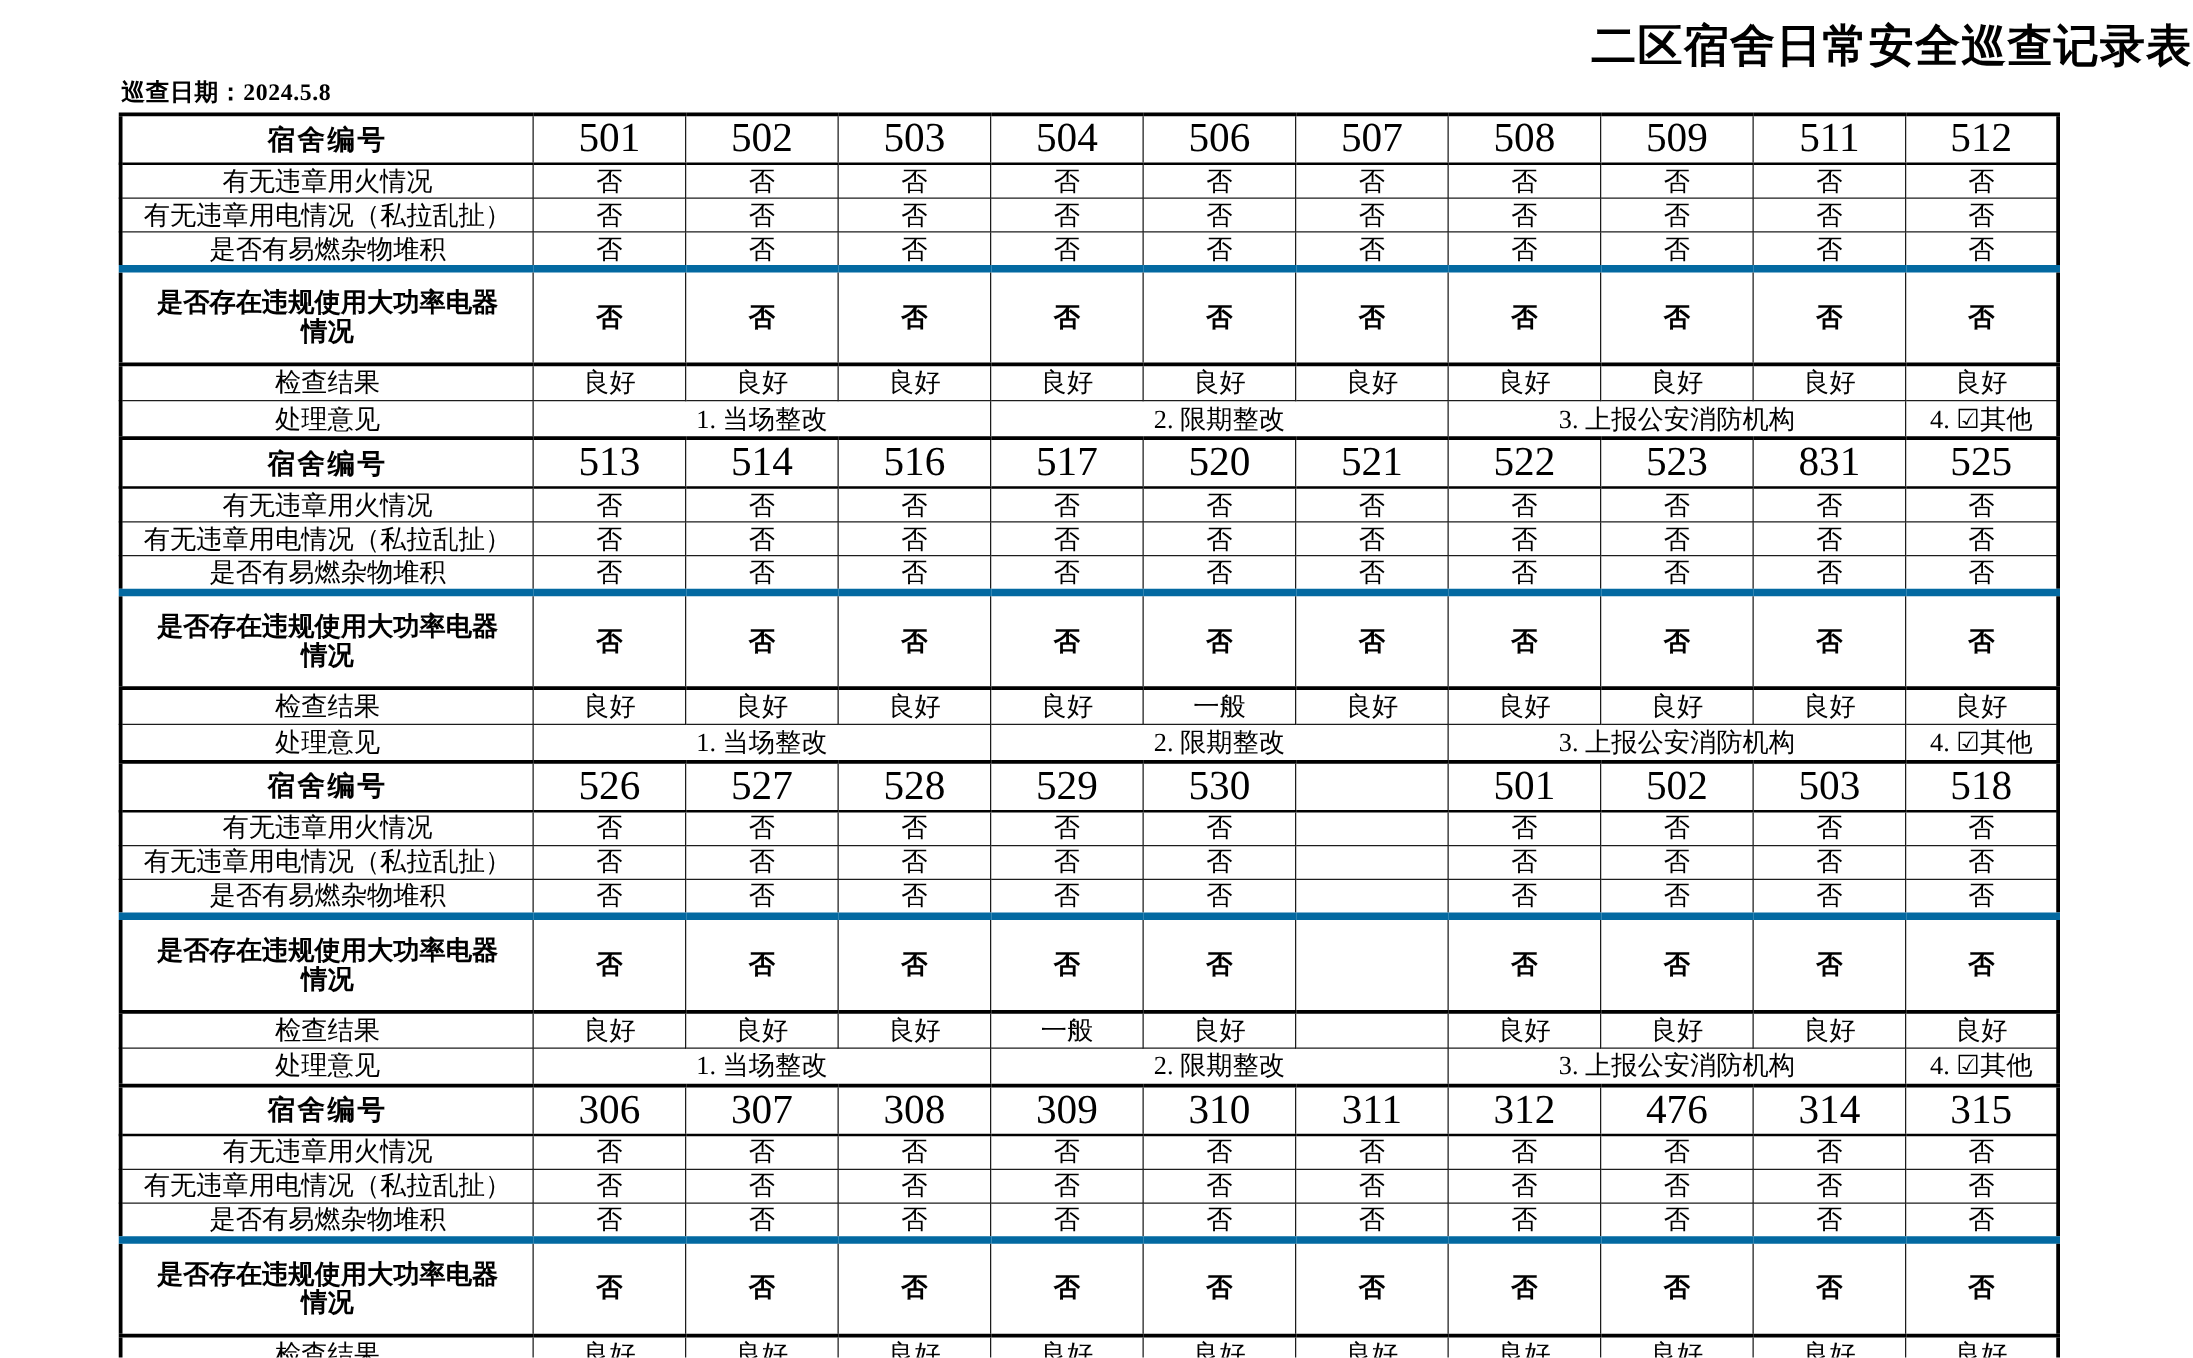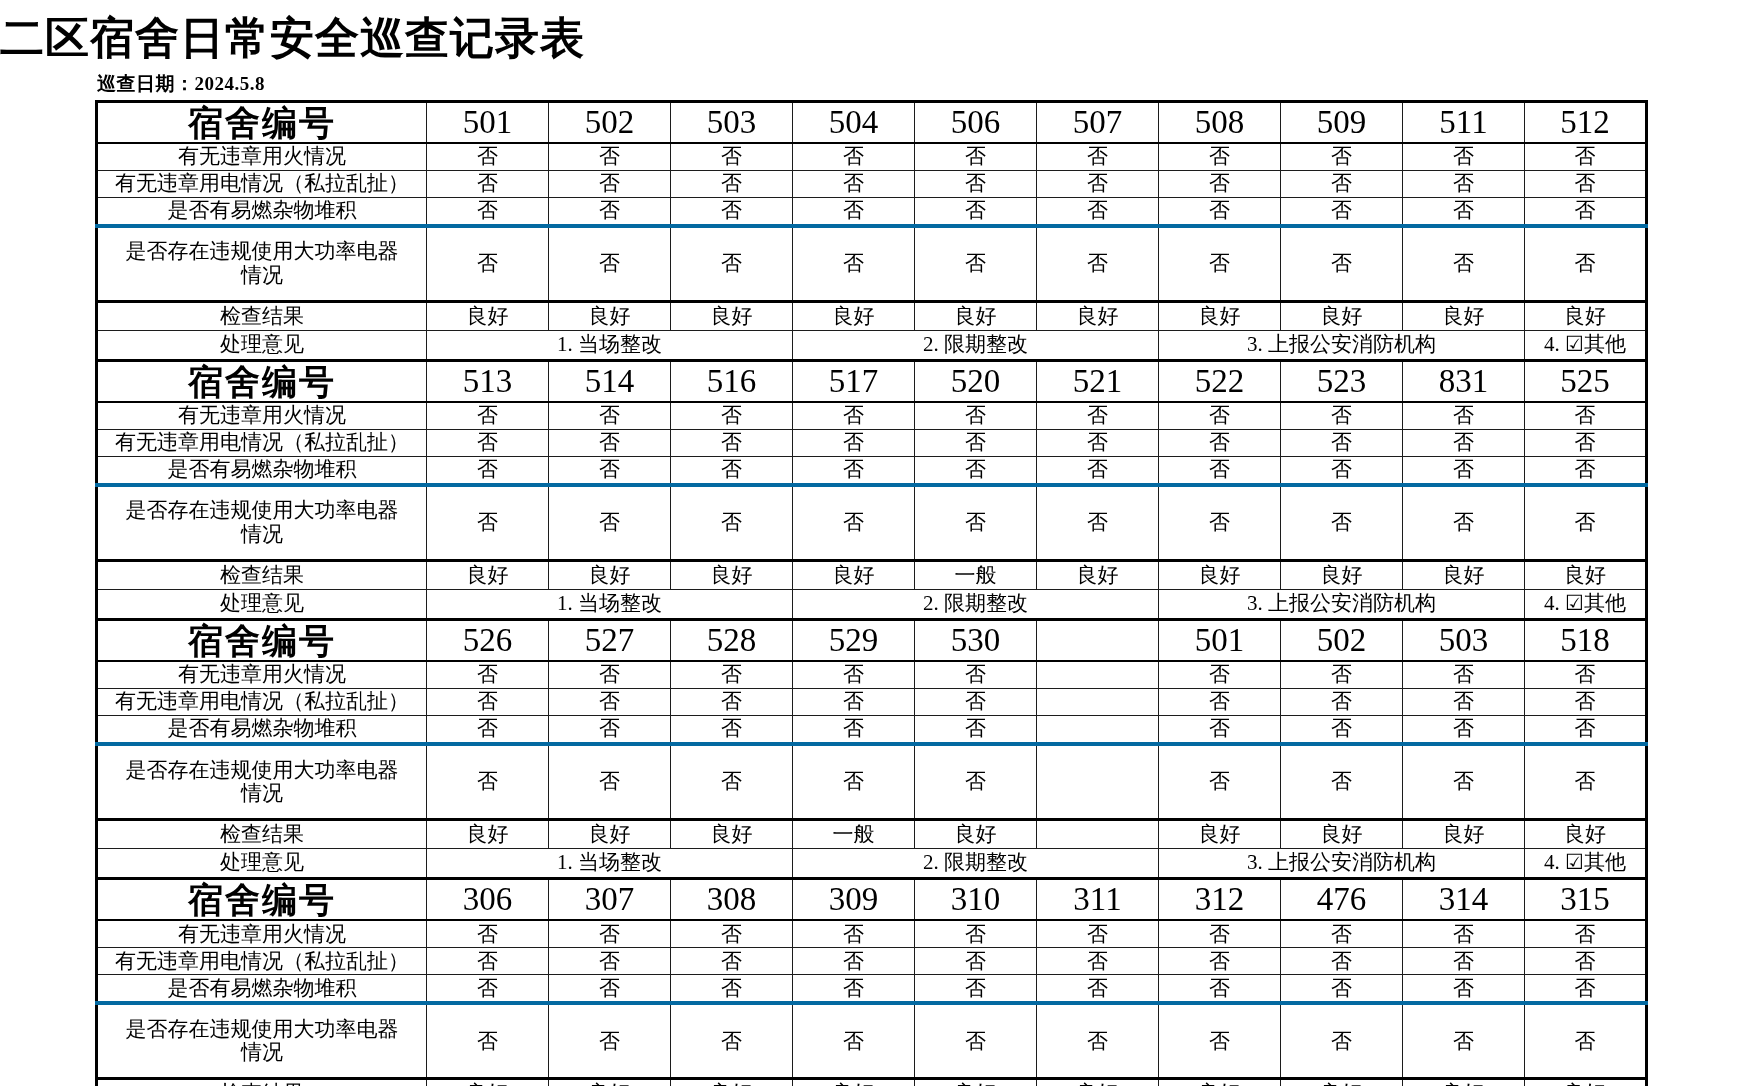--- a/index.html
+++ b/index.html
@@ -3,24 +3,24 @@
 <meta charset="utf-8">
 <style>
   html,body{margin:0;padding:0;background:#ffffff;}
   body{
     width:1754px;height:1086px;overflow:hidden;
     font-family:"Liberation Serif","DejaVu Serif",serif;
     color:#000;
     -webkit-font-smoothing:antialiased;
   }
   .title{
-    text-align:left;
-    font-family:Liberation Mono, monospace;
+    text-align:right;
+    font-family:Liberation Sans, sans-serif;
     font-weight:bold;
-    font-size:44px;
+    font-size:36px;
     line-height:1.15;
     margin:16px 0 4px 0;
     letter-spacing:1px;
   }
   .date-line{
     font-size:19px;
     font-weight:bold;
     margin:0 0 3px 97px;
     letter-spacing:0.5px;
   }
@@ -45,28 +45,29 @@
     white-space:nowrap;
   }
   tr.room-row td{
     height:33px;
     border-top:3px solid #000;
     border-bottom:2px solid #000;
   }
   tr.room-row td.room-label{
     font-family:"Liberation Sans","DejaVu Sans",sans-serif;
     font-weight:bold;
-    font-size:35px;
+    font-size:22px;
     letter-spacing:2px;
   }
   tr.room-row td.num{font-size:33px;}
   tr.q-row td{height:26px;}
   tr.appliance-row td{
     height:72px;
-    border-top:4px solid #0369a1;
+    border-top:6px solid #0369a1;
+    font-weight:bold;
   }
   td.appliance-label{white-space:pre-line;}
   tr.result-row td{
     height:27px;
     border-top:3px solid #000;
   }
   tr.opinion-row td{height:28px;}
 </style>
 </head>
 <body>

